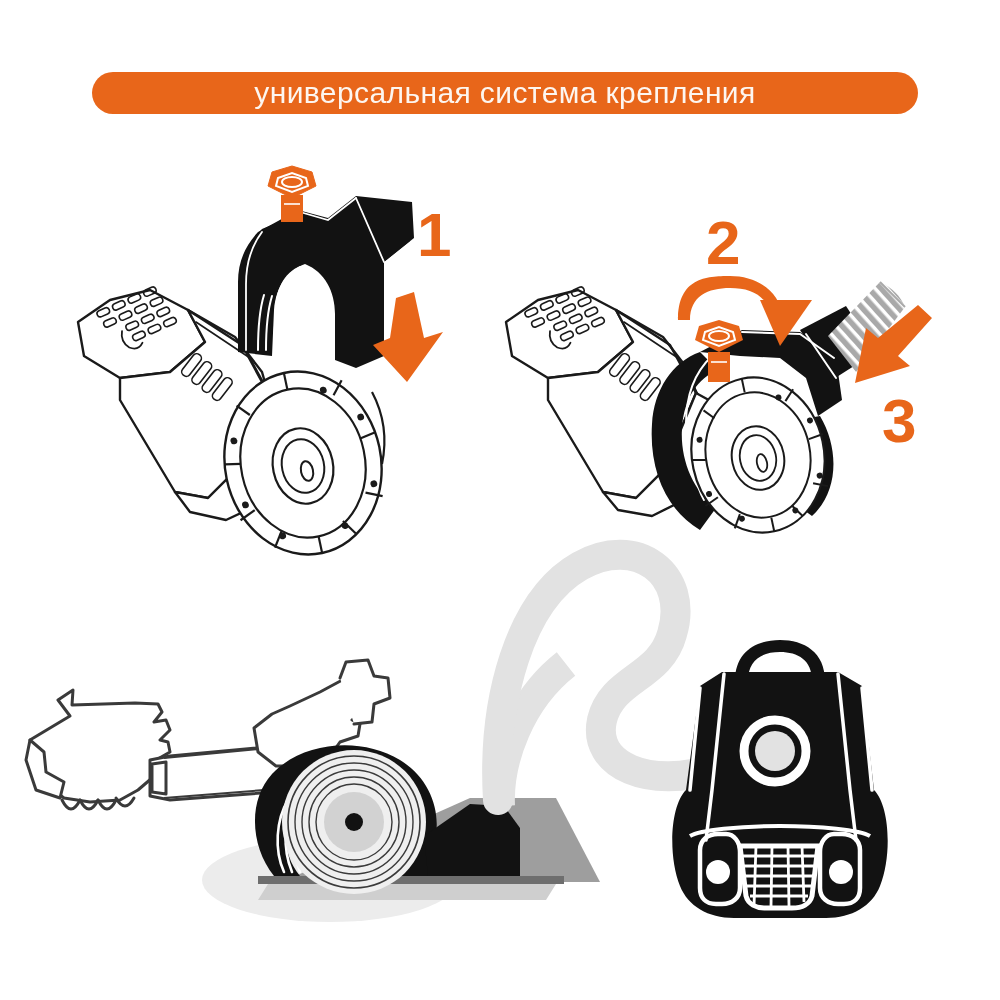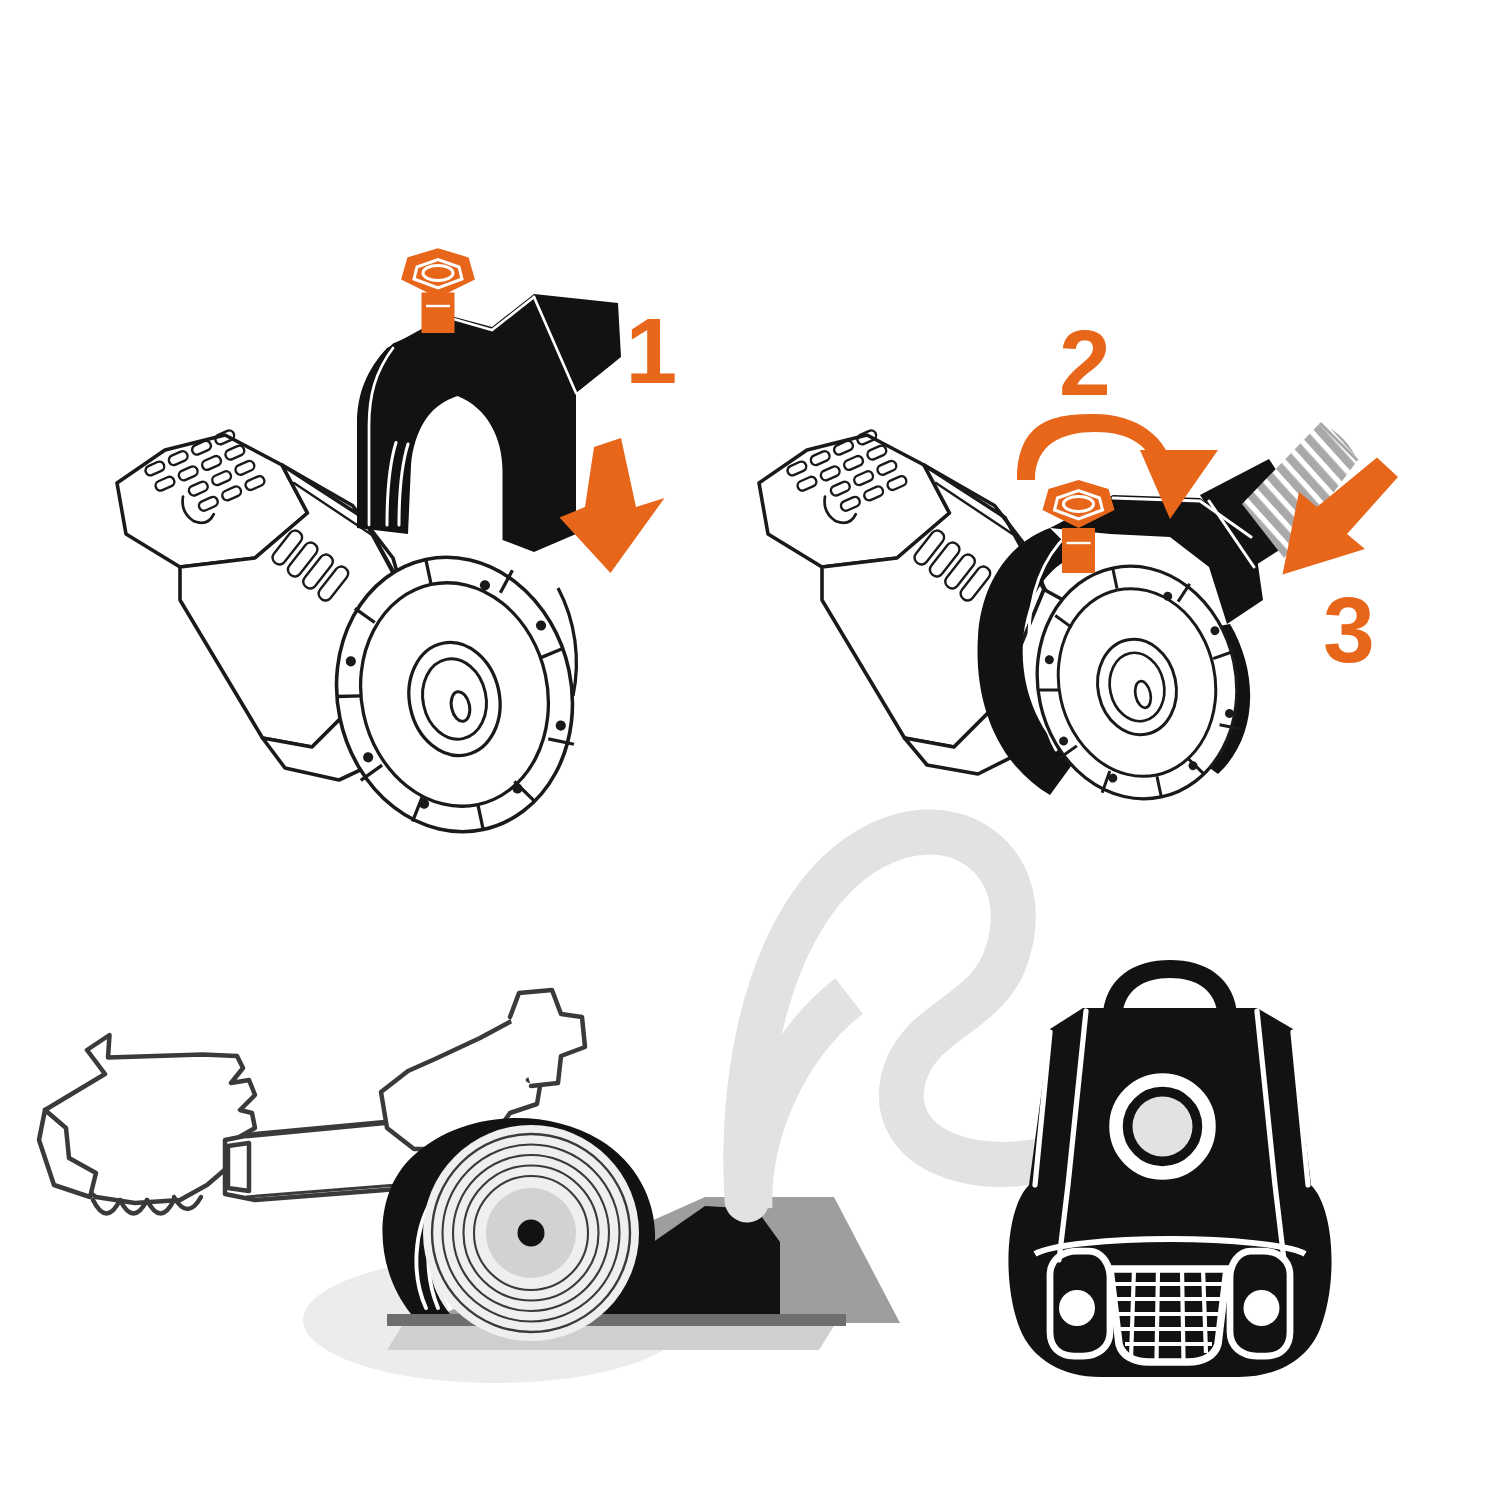--- a/index.html
+++ b/index.html
@@ -30,20 +30,23 @@
   #num2{left:706px;top:212px;}
   #num3{left:882px;top:390px;}
 
   .art{position:absolute;left:0;top:0;width:1000px;height:1000px;}
 </style>
 </head>
 <body>
 
 <div id="stage">
 
+  <div class="banner">
+    <span class="banner-text">универсальная система крепления</span>
+  </div>
 
   <div class="numeral" id="num1">1</div>
   <div class="numeral" id="num2">2</div>
   <div class="numeral" id="num3">3</div>
 
   <svg class="art" viewBox="0 0 1000 1000" xmlns="http://www.w3.org/2000/svg">
 
     <defs>
 
       <pattern id="ribs" patternUnits="userSpaceOnUse" width="9" height="9" patternTransform="rotate(-42)">

